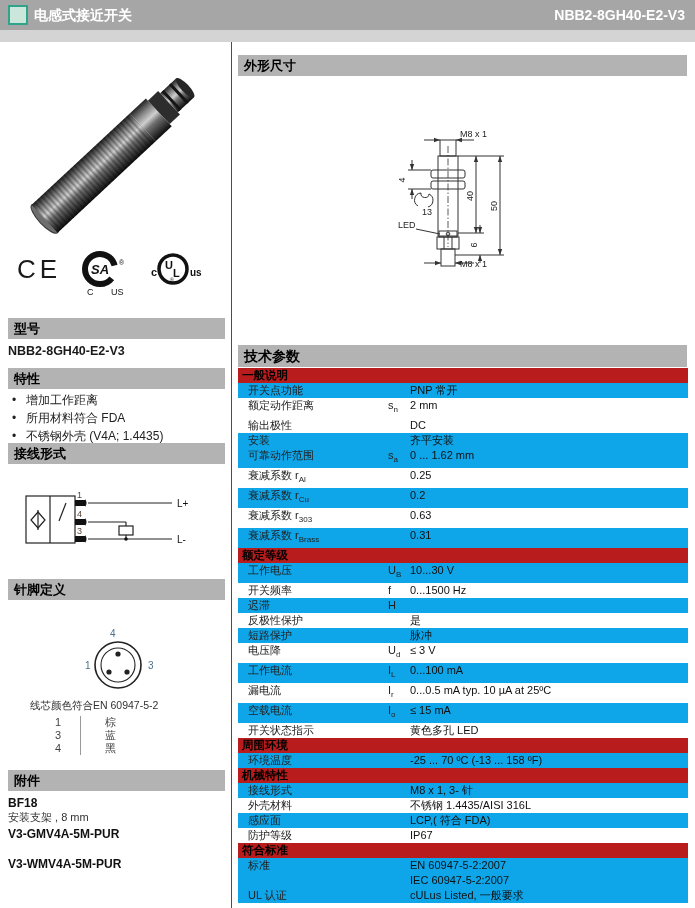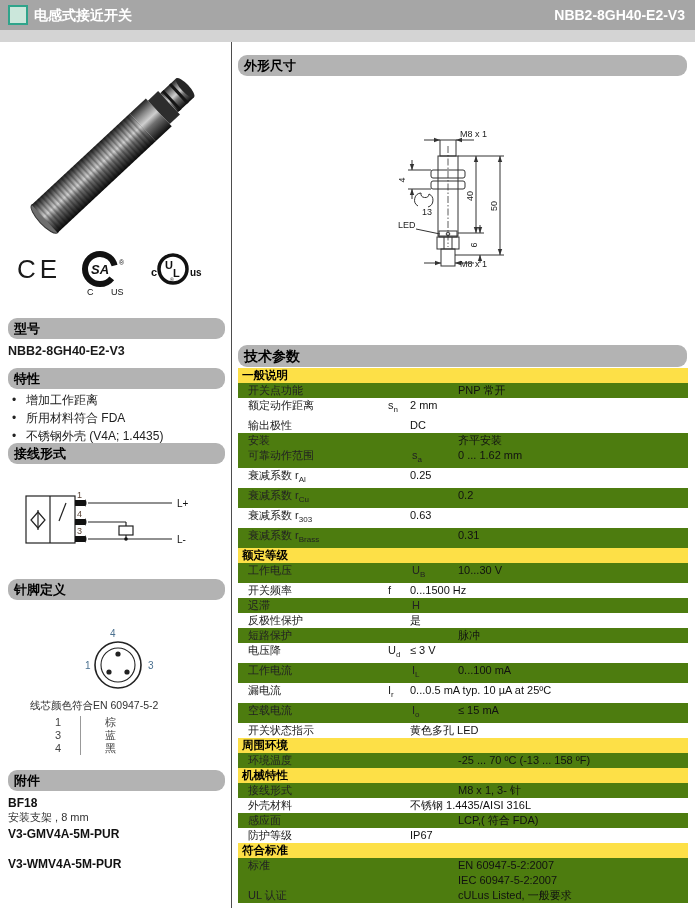--- a/index.html
+++ b/index.html
@@ -10,21 +10,21 @@
   .topbar { position:absolute; left:0; top:0; width:695px; height:30px; background:#a6a6a6; }
   .topstrip { position:absolute; left:0; top:30px; width:695px; height:12px; background:#d4d4d4; }
   .cat-icon { position:absolute; left:8px; top:5px; width:20px; height:20px; background:#cbe7db; border:2px solid #2fa48b; }
   .title-left { position:absolute; left:34px; top:7px; font-size:14px; font-weight:bold; color:#fff; }
   .title-right { position:absolute; right:10px; top:7px; font-size:14px; font-weight:bold; color:#fff; }
 
   
   .vdivider { position:absolute; left:231px; top:42px; width:1px; height:866px; background:#4d4d4d; }
 
   
-  .sbar { position:absolute; background:#b3b3b3; height:21px; line-height:21px; font-size:13px; font-weight:bold; color:#000; padding-left:6px;border-radius:9px; }
+  .sbar { position:absolute; background:#b3b3b3; height:21px; line-height:21px; font-size:13px; font-weight:bold; color:#000; padding-left:6px; }
   .sbar.left { left:8px; width:217px; }
   .sbar.right { left:238px; width:449px; }
 
   .txt { position:absolute; font-size:12px; }
   .bold { font-weight:bold; }
 
   
   .featlist { position:absolute; left:10px; top:391px; width:215px; }
   .feat { display:flex; font-size:12px; line-height:18px; color:#222; }
   .feat .bullet { width:16px; padding-left:2px; }
@@ -35,23 +35,23 @@
   .wiretable .wrow { display:flex; font-size:11px; line-height:13px; color:#444; }
   .wiretable .wpin { width:44px; text-align:center; }
   .wiretable .wcol { border-left:1px solid #999; padding-left:24px; }
 
   
   .acc-name { position:absolute; left:8px; font-size:12px; font-weight:bold; color:#111; }
   .acc-desc { position:absolute; left:8px; font-size:11px; color:#333; }
 
   
   .tech { position:absolute; left:238px; top:368px; width:450px; font-size:11px; }
-  .tgroup-h { font-weight:bold; font-size:11.5px; line-height:15px; height:15px; padding-left:4px; color:#000; background:#fde047; }
+  .tgroup-h { font-weight:bold; font-size:11.5px; line-height:15px; height:15px; padding-left:4px; color:#000; background:#b91c1c; }
   .trow { display:flex; line-height:14.9px; min-height:14.9px; }
-  .trow.shade { background:#4d7c0f;gap:24px; }
+  .trow.shade { background:#0ea5e9; }
   .tlabel { width:150px; padding-left:10px; color:#222; flex:none; }
   .tsym { width:22px; flex:none; color:#222; }
   .tval { width:268px; flex:none; color:#111; }
   sub, .sub { font-size:8px; }
 
   svg text { font-family:"Liberation Sans","DejaVu Sans",sans-serif; }
   .absobj { position:absolute; }
 </style>
 </head>
 <body>

